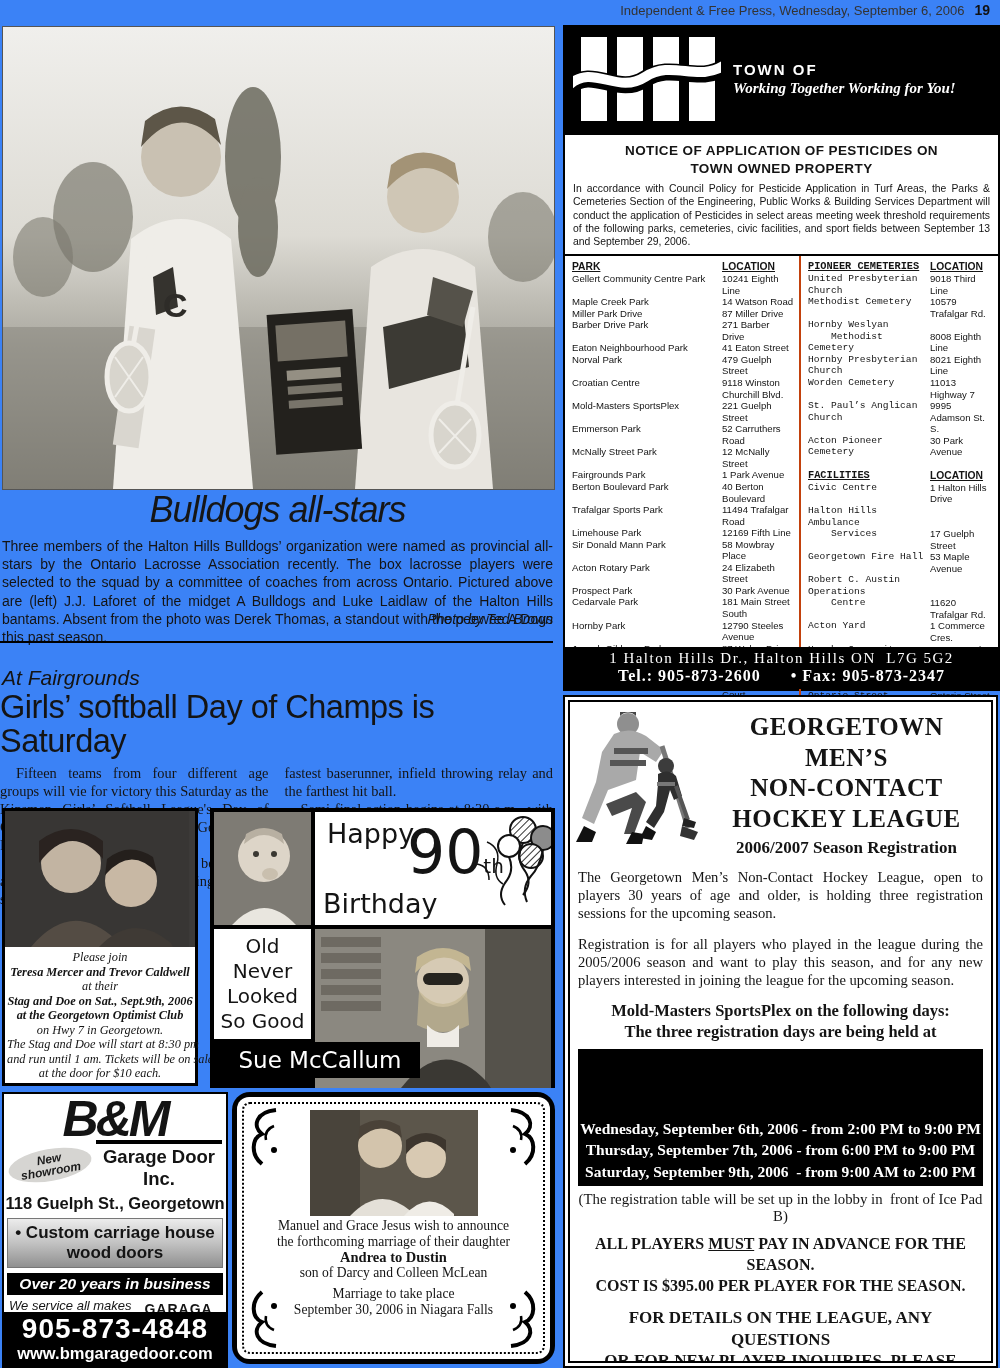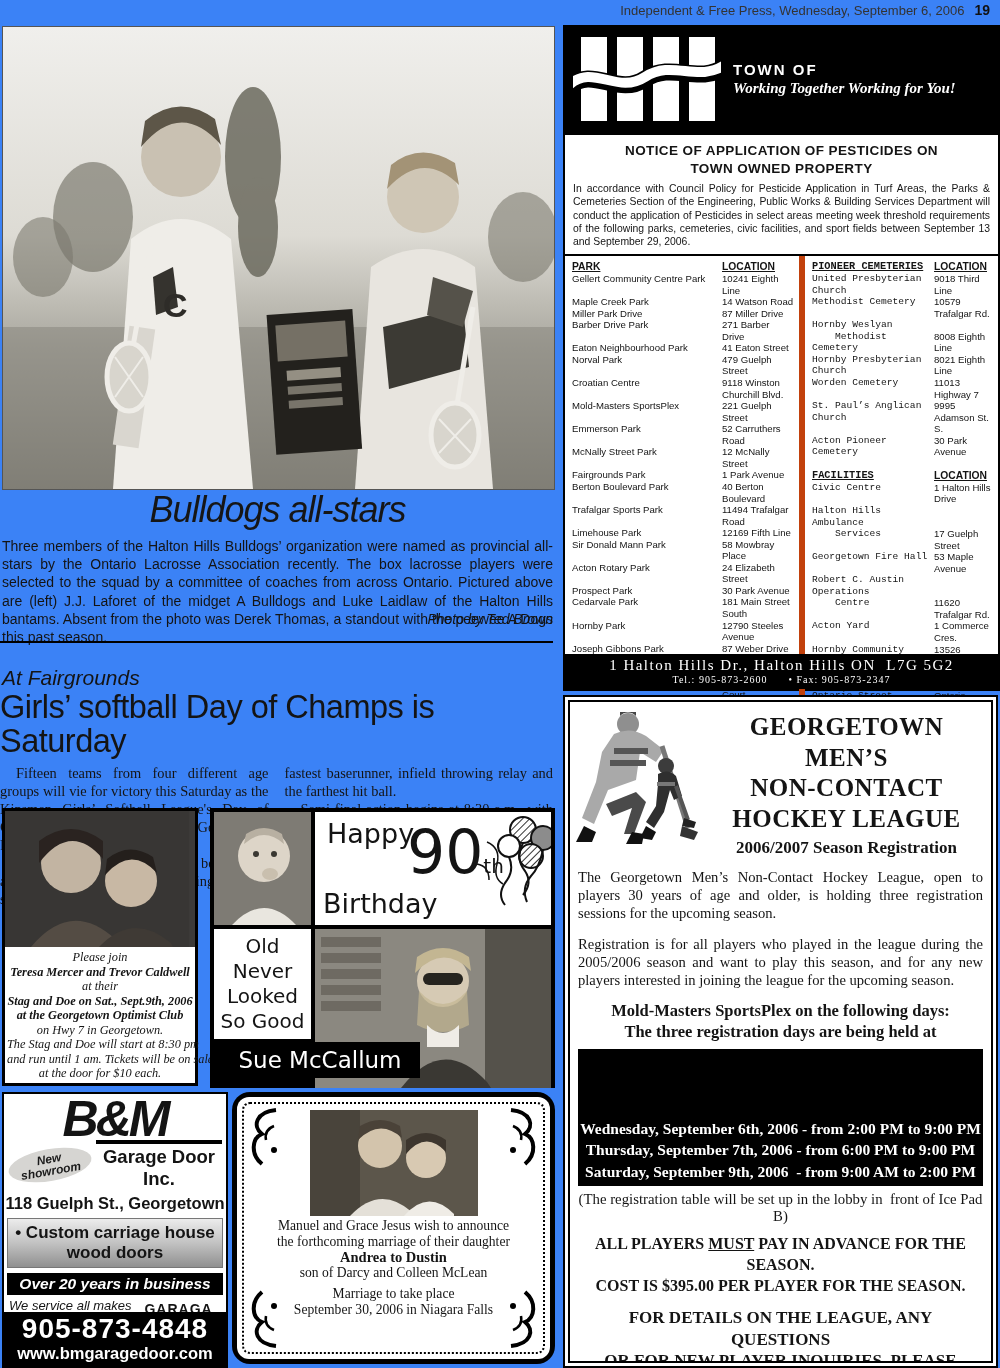--- a/index.html
+++ b/index.html
@@ -95,36 +95,36 @@
   .notice{position:absolute;left:563px;top:25px;width:433px;height:662px;border:2px solid #000;background:#fff;}
   .n-mast{height:100px;background:#000;display:flex;align-items:center;padding:2px 12px 6px 8px;}
   .n-masttext{margin-left:10px;color:#fff;}
   .n-townof{font:700 15px "Liberation Sans",sans-serif;letter-spacing:2px;padding:0 2px;}
   .n-name{font:400 31px/1.05 "Liberation Serif",serif;letter-spacing:1px;border-top:2px solid #fff;border-bottom:2px solid #fff;padding:1px 2px;}
   .n-tag{font:italic 700 15px "Liberation Serif",serif;margin-top:2px;padding-left:2px;}
   .n-title{text-align:center;font:700 13.5px/1.3 "Liberation Sans",sans-serif;letter-spacing:0.4px;padding:7px 8px 5px;}
   .n-intro{font-size:10.4px;line-height:13.2px;text-align:justify;padding:0 8px 6px;margin:0;}
   .n-tables{border-top:2px solid #000;border-bottom:2px solid #000;display:flex;}
   .n-tcol{padding:4px 5px 4px 7px;}
-  .n-tcol.left{flex:0 0 222px;border-right:6px solid #c2410c;}
+  .n-tcol.left{flex:0 0 222px;border-right:2px solid #c2410c;}
   .n-tcol.right{flex:1;}
   .n-th{display:flex;font:700 10.3px/13px "Liberation Sans",sans-serif;}
   .n-th span{text-decoration:underline;}
   .trow{display:flex;font-size:9.6px;line-height:11.55px;}
   .tn{flex:none;white-space:pre-wrap;}
   .left .tn,.left .n-th .hn{width:150px;}
   .right .tn,.right .n-th .hn{width:122px;font-family:Liberation Mono, monospace;}
   .tl{flex:1;white-space:pre-wrap;}
   .sec-gap{height:11px;}
   .n-legal{font-size:10.4px;line-height:13.4px;text-align:justify;padding:6px 8px 0;margin:0;}
   .n-webrow{display:flex;justify-content:space-between;font-size:10.4px;line-height:13.4px;padding:0 8px;}
   .n-foot{position:absolute;left:0;right:0;bottom:0;background:#000;color:#fff;text-align:center;
     font-family:"Liberation Serif",serif;padding:3px 0 4px;}
   .n-addr{font-size:15px;letter-spacing:1.5px;white-space:pre;}
-  .n-tel{font-size:10px;letter-spacing:1px;white-space:pre;}
+  .n-tel{font-size:16px;letter-spacing:1px;white-space:pre;font-weight:bold;}
 
   
   .hockey-ad{position:absolute;left:563px;top:695px;width:431px;height:669px;background:#fff;border:2px solid #000;}
   .hk-in{position:absolute;left:3px;top:3px;right:3px;bottom:3px;border:2px solid #000;padding:6px 8px;overflow:hidden;
     font-family:"Liberation Serif",serif;}
   .hk-head{display:flex;align-items:flex-start;}
   .hk-players{flex:none;margin-left:-8px;}
   .hk-titles{flex:1;text-align:center;padding-top:4px;}
   .hk-t{font-weight:700;font-size:25px;line-height:1.22;letter-spacing:0.5px;}
   .hk-sub{font-weight:700;font-size:17px;margin-top:4px;}

